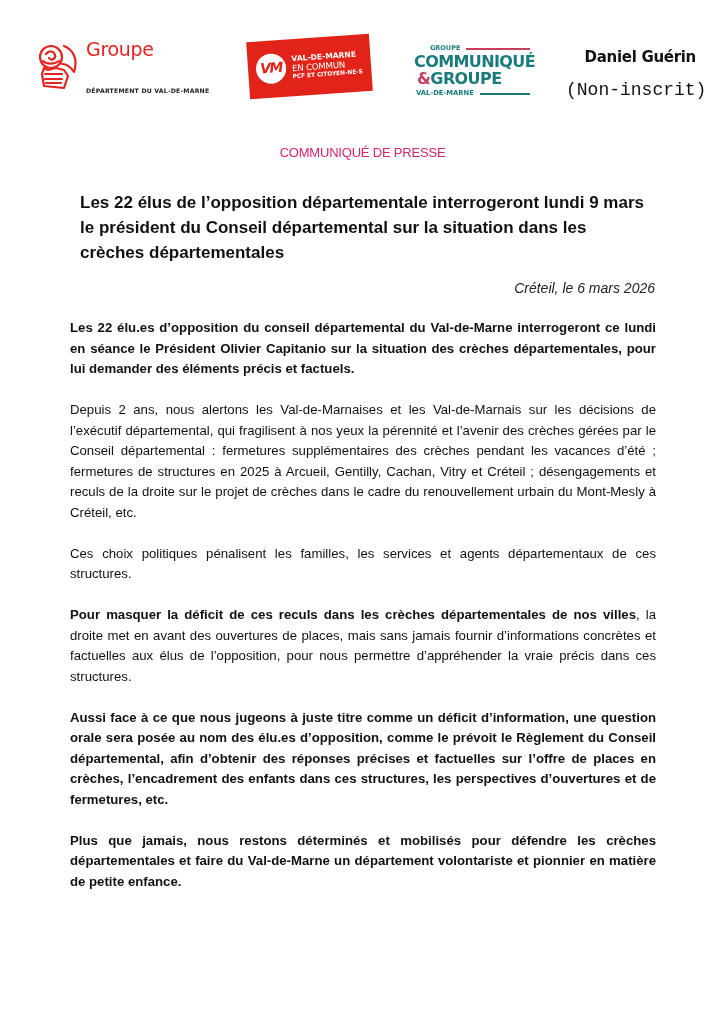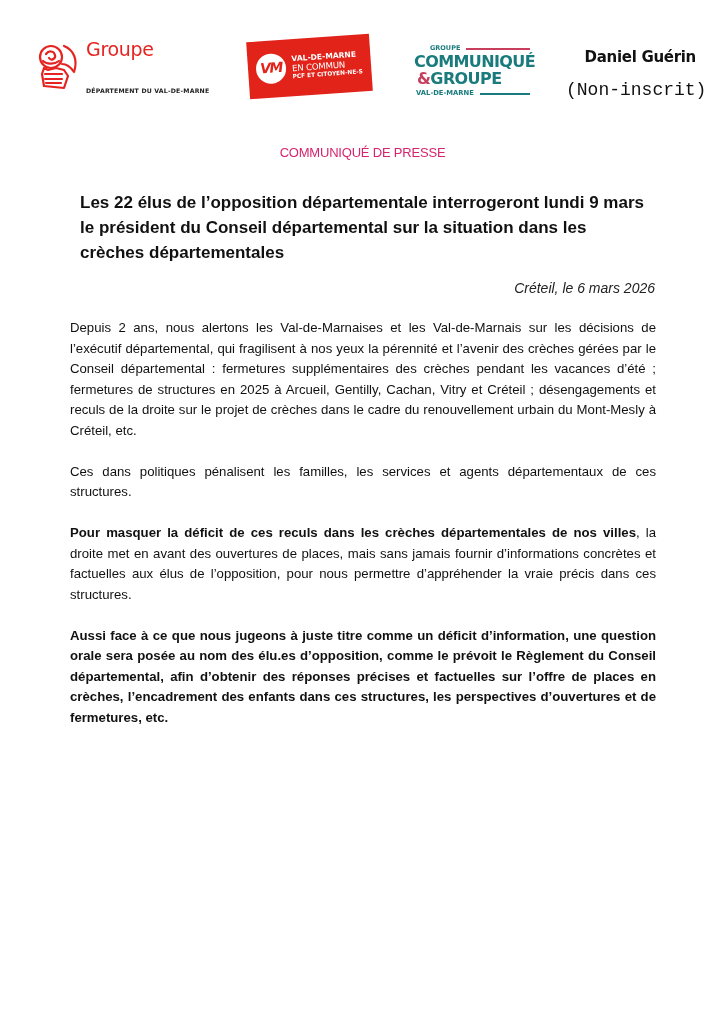--- a/index.html
+++ b/index.html
@@ -101,17 +101,19 @@
 <div class="logo-dg">
   <div class="dg-name">Daniel Guérin</div>
   <div class="dg-sub">(Non-inscrit)</div>
 </div>
 
 <div class="kicker">COMMUNIQUÉ DE PRESSE</div>
 <div class="headline">Les 22 élus de l’opposition départementale interrogeront lundi 9 mars le président du Conseil départemental sur la situation dans les crèches départementales</div>
 <div class="dateline">Créteil, le 6 mars 2026</div>
 
 <div class="content">
+  <p class="b">Les 22 élu.es d’opposition du conseil départemental du Val-de-Marne interrogeront ce lundi en séance le Président Olivier Capitanio sur la situation des crèches départementales, pour lui demander des éléments précis et factuels.</p>
   <p>Depuis 2 ans, nous alertons les Val-de-Marnaises et les Val-de-Marnais sur les décisions de l’exécutif départemental, qui fragilisent à nos yeux la pérennité et l’avenir des crèches gérées par le Conseil départemental : fermetures supplémentaires des crèches pendant les vacances d’été ; fermetures de structures en 2025 à Arcueil, Gentilly, Cachan, Vitry et Créteil ; désengagements et reculs de la droite sur le projet de crèches dans le cadre du renouvellement urbain du Mont-Mesly à Créteil, etc.</p>
-  <p>Ces dans politiques pénalisent les familles, les services et agents départementaux de ces structures.</p>
+  <p>Ces choix politiques pénalisent les familles, les services et agents départementaux de ces structures.</p>
   <p><span class="b">Pour masquer la déficit de ces reculs dans les crèches départementales de nos villes</span><span>, la droite met en avant des ouvertures de places, mais sans jamais fournir d’informations concrètes et factuelles aux élus de l’opposition, pour nous permettre d’appréhender la vraie précis dans ces structures.</span></p>
   <p class="b">Aussi face à ce que nous jugeons à juste titre comme un déficit d’information, une question orale sera posée au nom des élu.es d’opposition, comme le prévoit le Règlement du Conseil départemental, afin d’obtenir des réponses précises et factuelles sur l’offre de places en crèches, l’encadrement des enfants dans ces structures, les perspectives d’ouvertures et de fermetures, etc.</p>
+  <p class="b">Plus que jamais, nous restons déterminés et mobilisés pour défendre les crèches départementales et faire du Val-de-Marne un département volontariste et pionnier en matière de petite enfance.</p>
 </div>
 
 </body></html>

